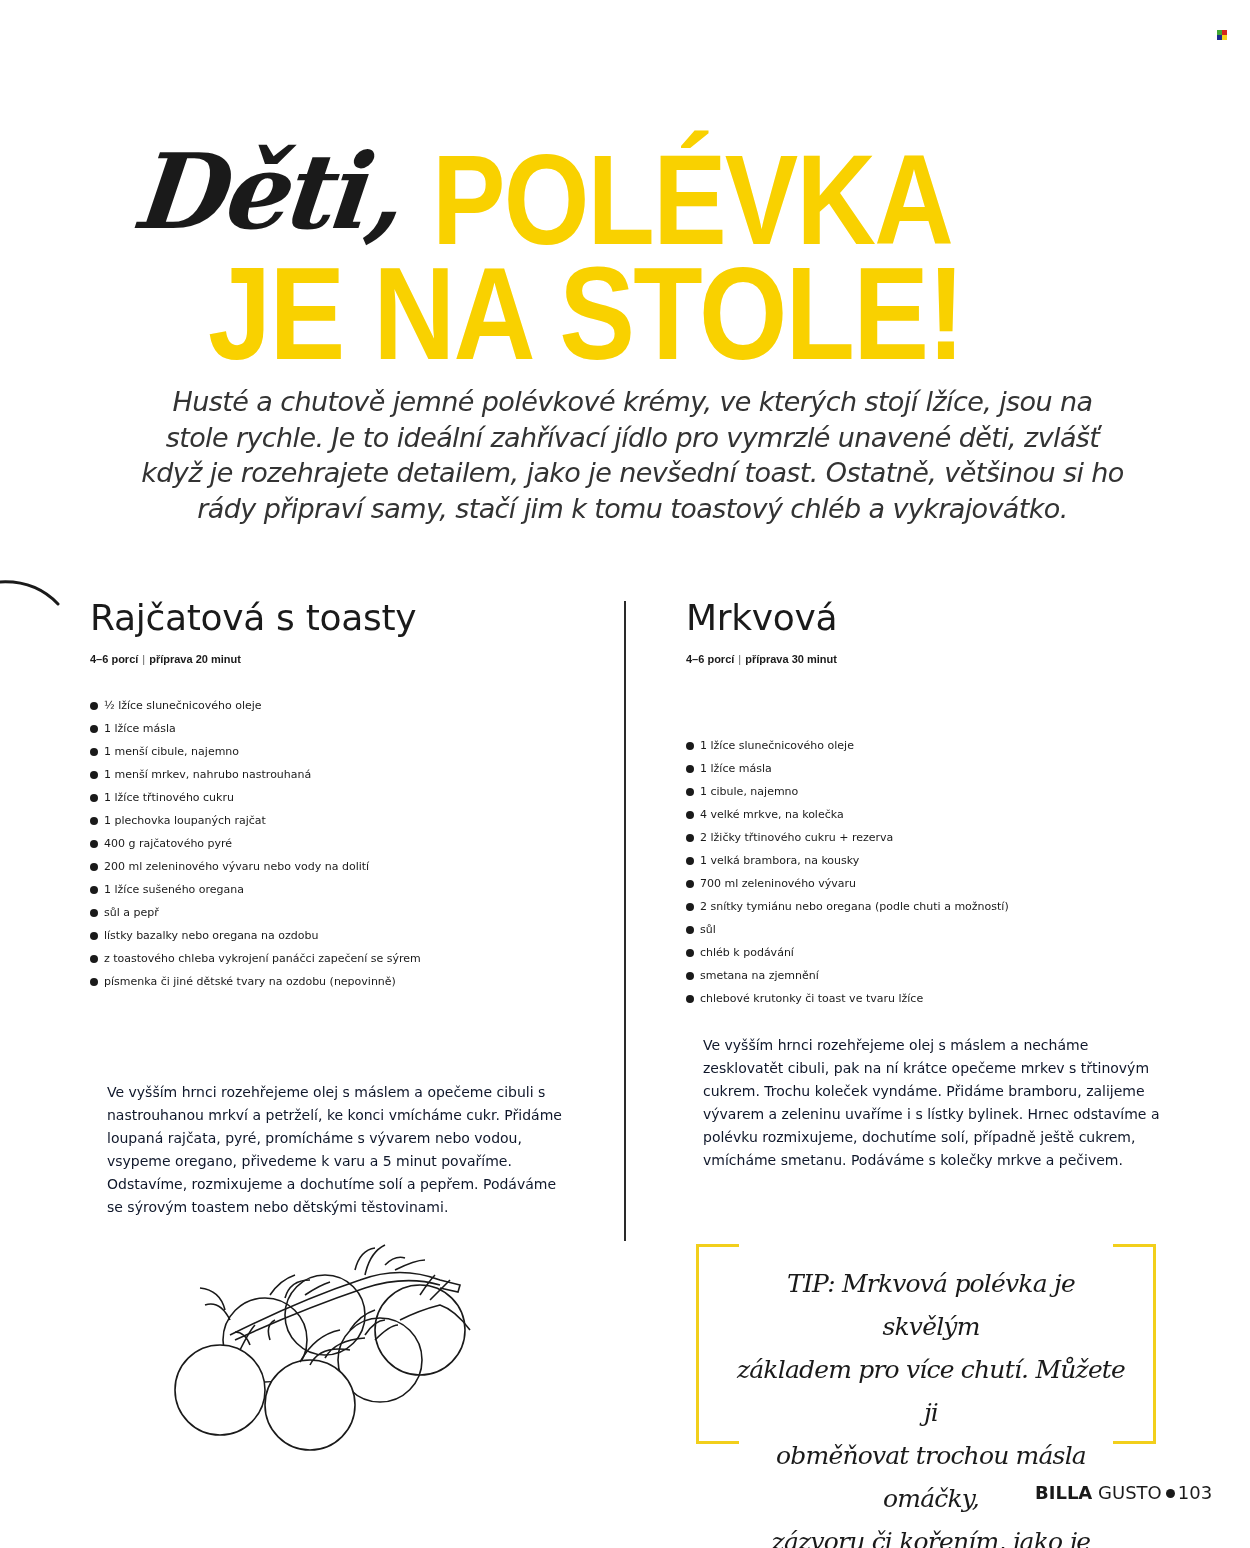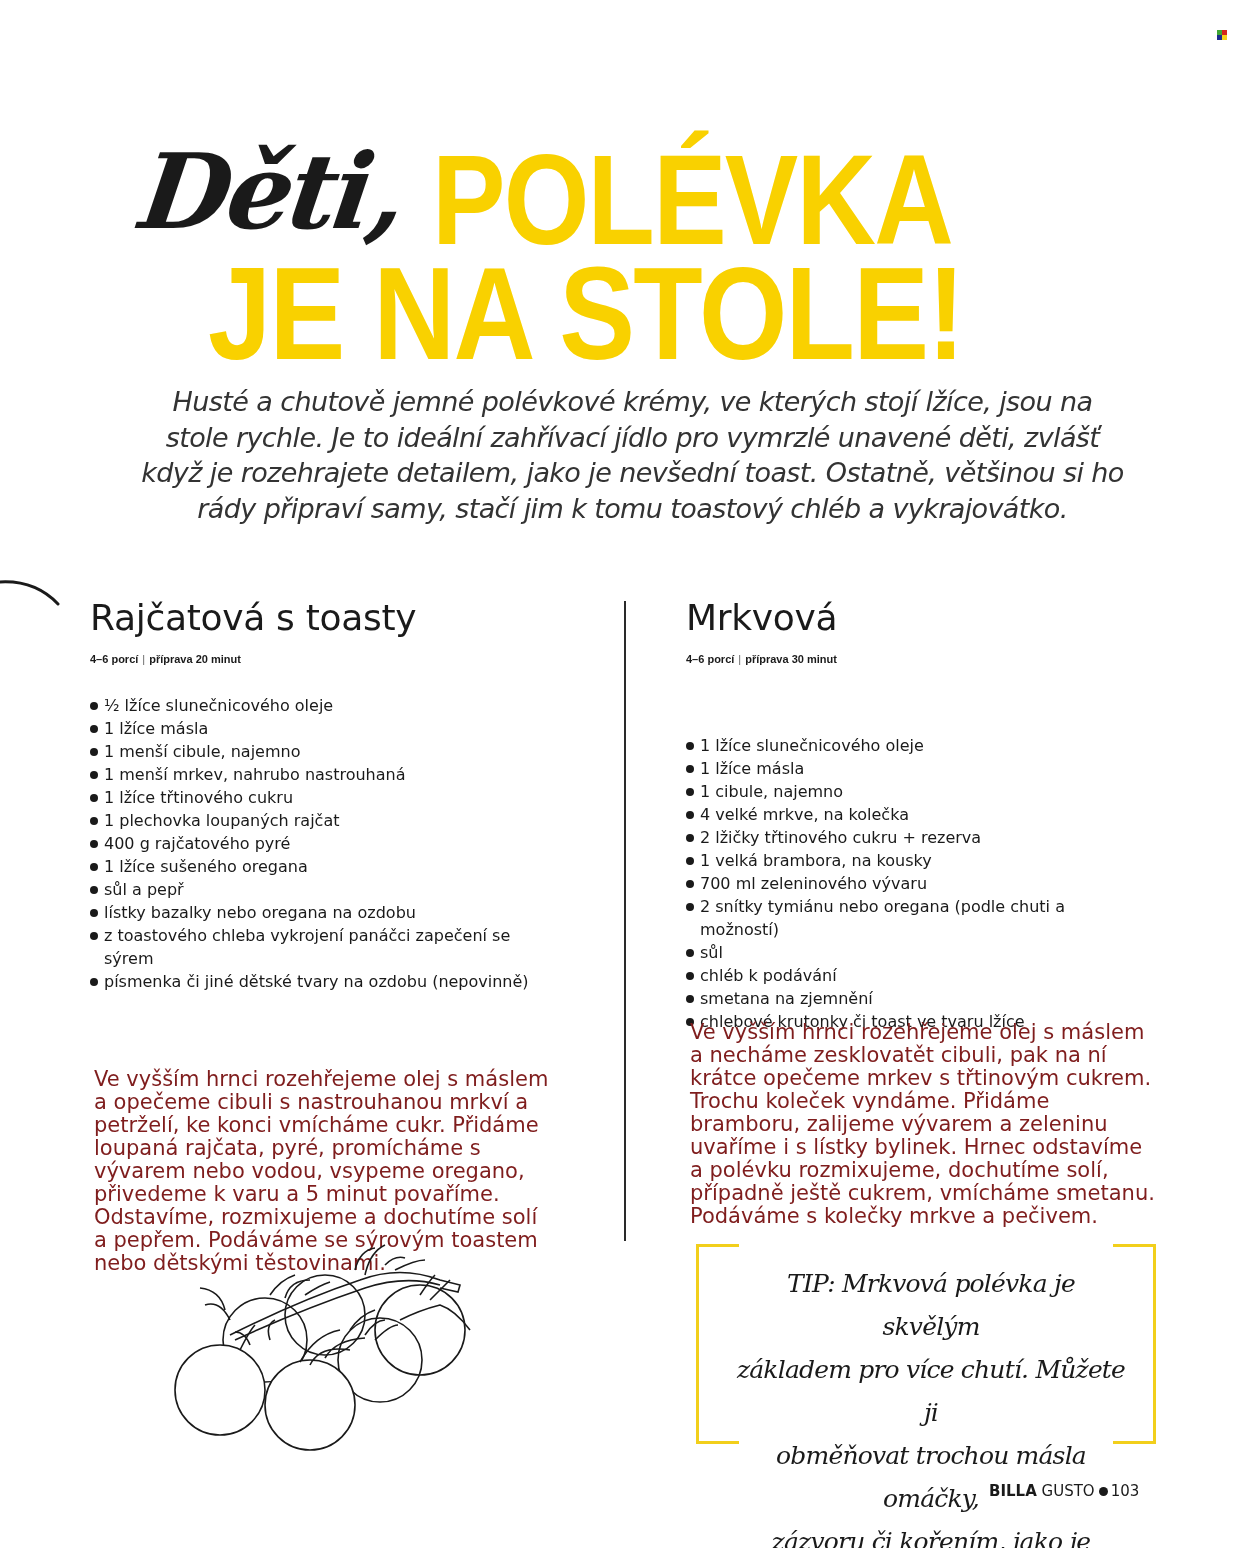--- a/index.html
+++ b/index.html
@@ -45,29 +45,29 @@
       font-family: "DejaVu Sans", sans-serif; font-weight: normal;
       font-size: 36px; line-height: 1; color: #1a1a1a; letter-spacing: -0.3px;
     }
     .recipe-meta {
       font-family: Liberation Sans, sans-serif; font-weight: bold;
       font-size: 11px; color: #1a1a1a;
     }
     .recipe-meta .sep { font-weight: normal; color: #666; margin: 0 4px; }
     .ing-list { list-style: none; margin: 0; padding: 0; }
     .ing-list li {
-      font-size: 16px; line-height: 23px; color: #1a1a1a;
+      font-size: 11px; line-height: 23px; color: #1a1a1a;
       padding-left: 14px; position: relative;
     }
     .ing-list li::before {
       content: ""; position: absolute; left: 0; top: 8px;
       width: 8px; height: 8px; border-radius: 50%; background: #1a1a1a;
     }
     .method {
-      font-size: 21px; line-height: 23px; color: #7f1d1d; margin: 4px;
+      font-size: 14px; line-height: 23px; color: #0f172a; margin: 17px;
     }
 
     .col-left-title { left: 90px; top: 600px; }
     .col-left-meta { left: 90px; top: 653px; }
     .col-left-list { left: 90px; top: 694px; width: 470px; }
     .col-left-method { left: 90px; top: 1064px; width: 470px; }
 
     .col-right-title { left: 686px; top: 600px; }
     .col-right-meta { left: 686px; top: 653px; }
     .col-right-list { left: 686px; top: 694px; width: 470px; margin-top: 40px; }
@@ -84,21 +84,21 @@
       position: absolute; left: 40px; right: 30px; top: 18px;
       font-family: "DejaVu Serif", serif; font-style: italic;
       font-size: 25px; line-height: 43px; text-align: center; color: #1a1a1a;
       letter-spacing: -0.8px;
     }
 
     
     .tomato { left: 150px; top: 1240px; }
 
     
-    .footer { left: 989px; top: 1482px; font-size: 15px; color: #1a1a1a; white-space: nowrap; }
+    .footer { left: 1035px; top: 1482px; font-size: 18px; color: #1a1a1a; white-space: nowrap; }
     .footer .brand { font-weight: bold; }
     .footer .dot { display: inline-block; width: 9px; height: 9px; border-radius: 50%; background: #1a1a1a; margin: 0 3px 1px 4px; vertical-align: middle; }
   </style>
 </head>
 <body>
 
 <div class="abs corner-logo">
   <span style="background:#3fa535"></span>
     <span style="background:#d4261c"></span>
   <span style="background:#1b2a8c"></span>
@@ -120,20 +120,21 @@
   <span>4–6 porcí</span><span class="sep">|</span><span>příprava 20 minut</span>
 </div>
 <ul class="abs ing-list col-left-list">
   <li>½ lžíce slunečnicového oleje</li>
   <li>1 lžíce másla</li>
   <li>1 menší cibule, najemno</li>
   <li>1 menší mrkev, nahrubo nastrouhaná</li>
   <li>1 lžíce třtinového cukru</li>
   <li>1 plechovka loupaných rajčat</li>
   <li>400 g rajčatového pyré</li>
+  <li>200 ml zeleninového vývaru nebo vody na dolití</li>
   <li>1 lžíce sušeného oregana</li>
   <li>sůl a pepř</li>
   <li>lístky bazalky nebo oregana na ozdobu</li>
   <li style="width:420px">z toastového chleba vykrojení panáčci zapečení se sýrem</li>
   <li>písmenka či jiné dětské tvary na ozdobu (nepovinně)</li>
 </ul>
 <p class="abs method col-left-method" style="width:455px">Ve vyšším hrnci rozehřejeme olej s máslem a opečeme cibuli s nastrouhanou mrkví a petrželí, ke konci vmícháme cukr. Přidáme loupaná rajčata, pyré, promícháme s vývarem nebo vodou, vsypeme oregano, přivedeme k varu a 5 minut povaříme. Odstavíme, rozmixujeme a dochutíme solí a pepřem. Podáváme se sýrovým toastem nebo dětskými těstovinami.</p>
 
 <div class="abs divider"></div>
 

